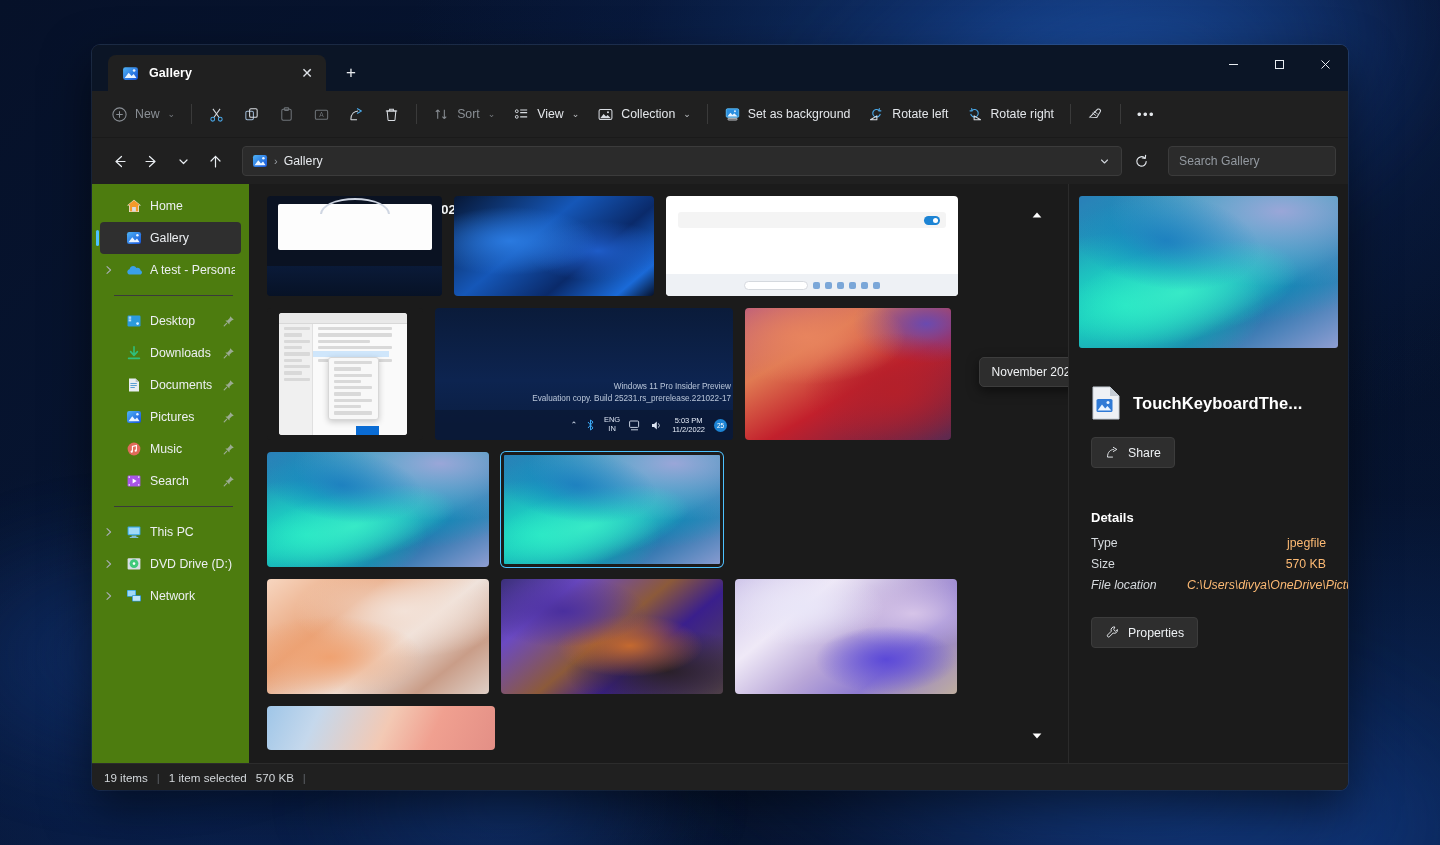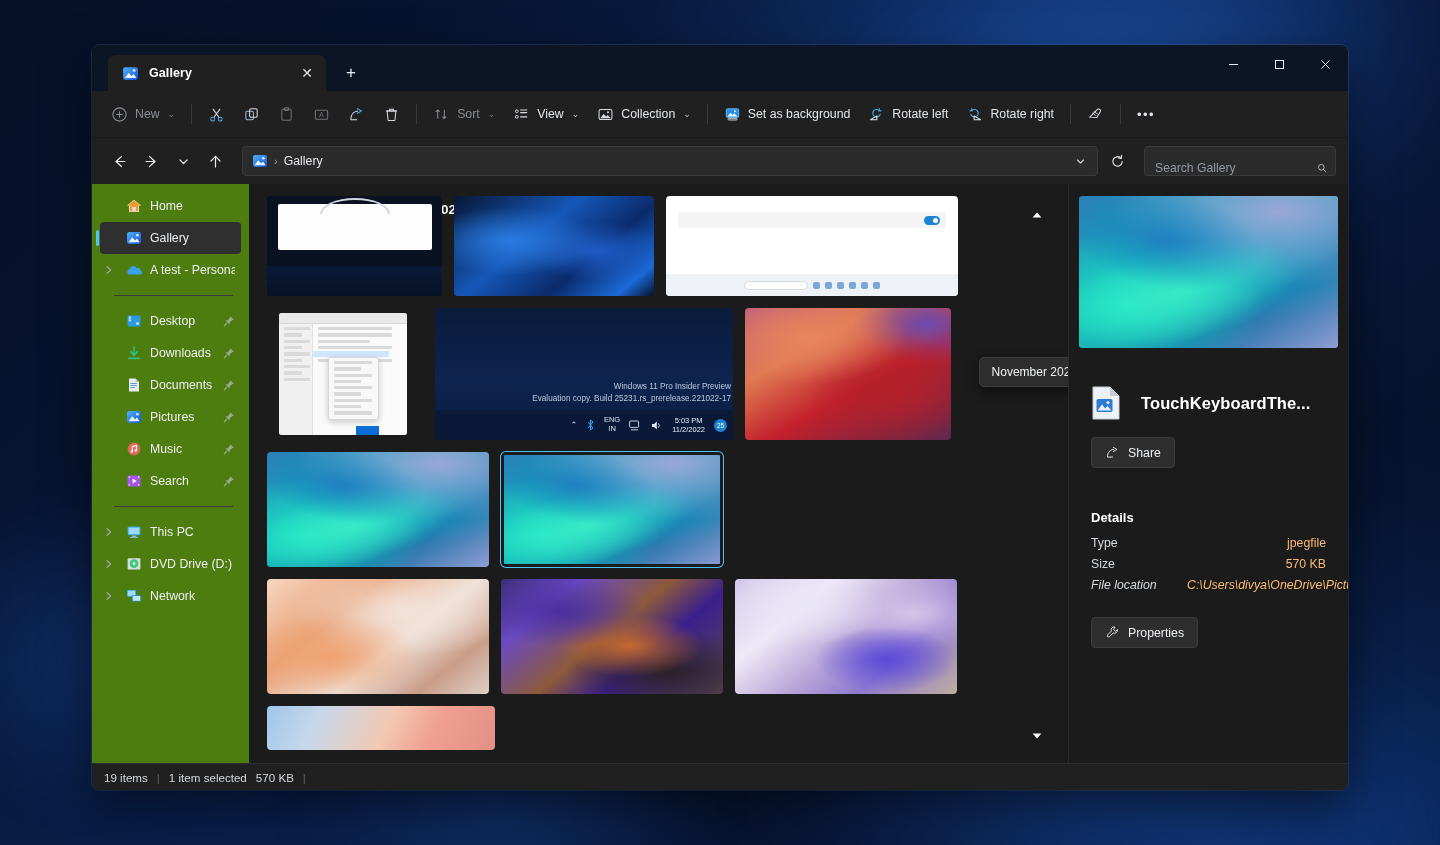--- a/index.html
+++ b/index.html
@@ -88,22 +88,22 @@
     flex: 1; height: 30px; margin-left: 10px; background: #2b2b2b;
     border: 1px solid #3b3b3b; border-radius: 4px; display: flex; align-items: center;
     padding: 0 4px 0 9px; gap: 6px;
   }
   .crumb-icon { width: 16px; height: 16px; }
   .crumb-sep { color: #9aa0a6; font-size: 11px; }
   .crumb-text { color: #e6e9ed; font-size: 12.3px; flex: 1; }
   .crumb-btn { width: 26px; height: 26px; display: flex; align-items: center; justify-content: center; color: #cfd4da; font-size: 10px; border-radius: 3px; }
   .refresh { width: 30px; height: 30px; display: flex; align-items: center; justify-content: center; color: #dfe3e8; border-radius: 4px; margin-left: 2px; }
   .searchbox {
-    width: 192px; height: 30px; margin-left: 10px; background: #2b2b2b;
-    border: 1px solid #3b3b3b; border-radius: 4px; display: flex; align-items: flex-end;
+    width: 168px; height: 30px; margin-left: 10px; background: #2b2b2b;
+    border: 1px solid #3b3b3b; border-radius: 4px; display: flex; align-items: center;
     padding: 0 8px 0 10px; gap: 4px;
   }
   .searchbox input {
     flex: 1; background: transparent; border: 0; outline: 0;
     color: #e6e9ed; font-size: 12.2px; font-family: inherit;
   }
   .searchbox input::placeholder { color: #9399a0; }
 
   
   .body { flex: 1; display: flex; min-height: 0; background: #202020; }
@@ -145,21 +145,21 @@
   .tooltip {
     position: absolute; background: #2d2d2d; color: #f0f2f4; font-size: 12px;
     padding: 7px 12px; border-radius: 5px; border: 1px solid #3d3d3d;
     box-shadow: 0 4px 12px rgba(0,0,0,.5); white-space: nowrap;
   }
 
   
   .details { width: 280px; background: #1b1b1b; border-left: 1px solid #2b2b2b; flex: 0 0 auto; padding: 0; overflow: hidden; }
   .preview { margin: 12px 10px 0 10px; height: 152px; border-radius: 3px; overflow: hidden; background: #0a0a0a; }
   .dpane { padding: 0 22px; }
-  .file-head { display: flex; align-items: center; gap: 20px; margin-top: 38px; }
+  .file-head { display: flex; align-items: center; gap: 12px; margin-top: 38px; }
   .file-icon { width: 30px; height: 34px; flex: 0 0 auto; }
   .file-name { color: #fff; font-size: 16.5px; font-weight: 700; letter-spacing: .1px; overflow: hidden; white-space: nowrap; }
   .sharebtn {
     margin-top: 17px; display: inline-flex; align-items: center; gap: 8px;
     height: 31px; padding: 0 13px; background: #2e2e2e; border: 1px solid #3c3c3c;
     border-radius: 4px; color: #eef1f4; font-size: 12.3px;
   }
   .details-title { color: #fff; font-size: 13px; font-weight: 700; margin-top: 42px; }
   .drow { display: flex; margin-top: 9px; font-size: 12.3px; line-height: 1.55; }
   .dkey { color: #d6dade; width: 96px; flex: 0 0 auto; }

